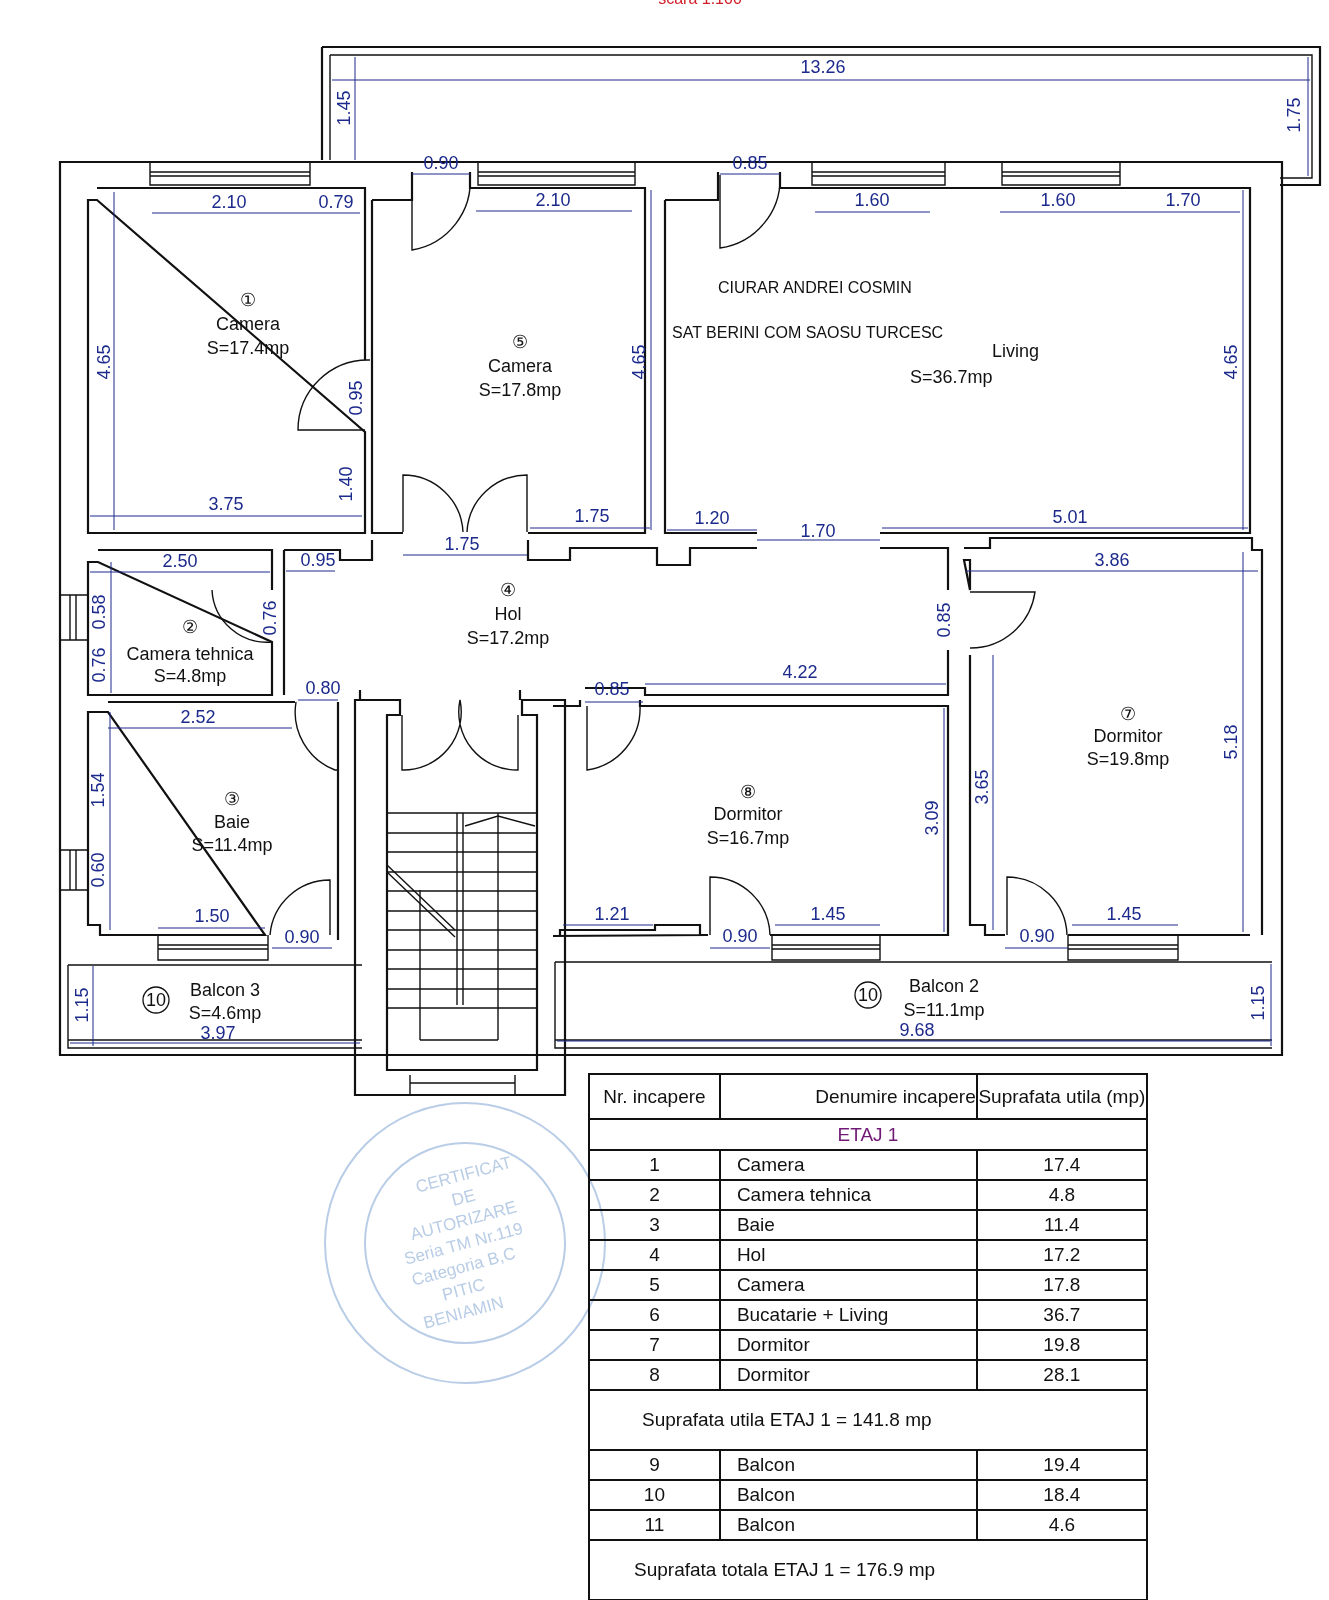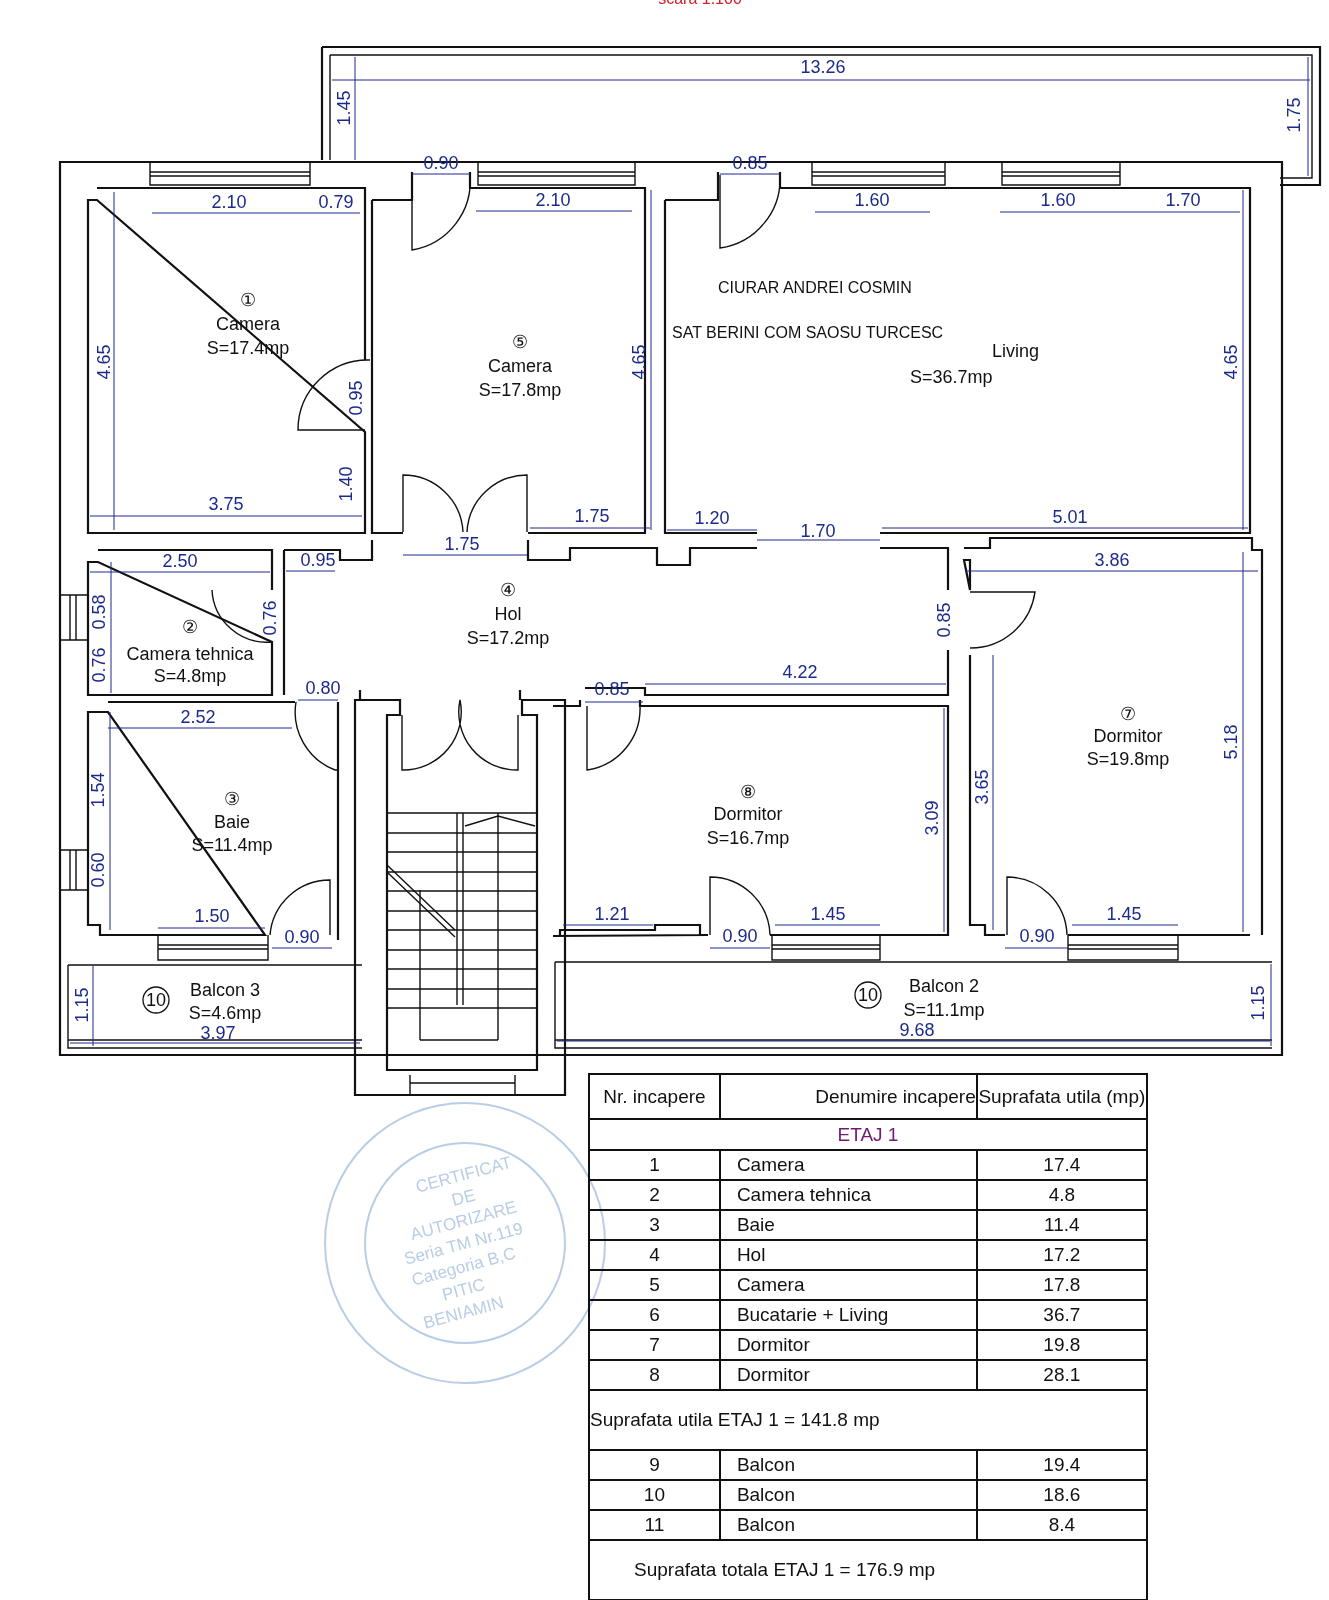--- a/index.html
+++ b/index.html
@@ -15,21 +15,21 @@
   .stamp { fill:none; stroke:#b9cde6; stroke-width:2; }
   .stamptxt { fill:#b9cde6; font-family:"Liberation Sans", sans-serif; font-size:17px; }
 
   #area-table { position:absolute; left:588px; top:1073px; width:560px; border-collapse:collapse; font-family:"Liberation Sans", sans-serif; font-size:19px; color:#111; }
   #area-table td, #area-table th { border:2px solid #111; padding:0; height:28px; font-weight:normal; }
   #area-table th { height:43px; line-height:18px; }
   #area-table .c-nr { width:130px; text-align:center;margin-left:11px; }
   #area-table .c-name { width:242px; text-align:left; padding-left:16px; }
   #area-table .c-area { width:170px; text-align:center; }
   #area-table .etaj { color:#701a75; text-align:center; height:29px; }
-  #area-table .summary { height:58px; text-align:left; }
+  #area-table .summary { height:58px; text-align:left; padding-left:52px; }
   #area-table .summary.total { height:58px; padding-left:44px; }
 </style>
 </head>
 <body>
 
 <svg id="plan" viewBox="0 0 1329 1600" xmlns="http://www.w3.org/2000/svg">
 
   <text x="700" y="4" text-anchor="middle" class="scale">scara 1:100</text>
 
   <g>
@@ -324,24 +324,24 @@
         <td colspan="3" class="summary">Suprafata utila ETAJ 1 = 141.8 mp</td>
       </tr>
   <tr>
         <td class="c-nr">9</td>
         <td class="c-name">Balcon</td>
         <td class="c-area">19.4</td>
       </tr>
   <tr>
         <td class="c-nr">10</td>
         <td class="c-name">Balcon</td>
-        <td class="c-area">18.6</td>
+        <td class="c-area">18.4</td>
       </tr>
   <tr>
         <td class="c-nr">11</td>
         <td class="c-name">Balcon</td>
-        <td class="c-area">8.4</td>
+        <td class="c-area">4.6</td>
       </tr>
   <tr>
         <td colspan="3" class="summary total">Suprafata totala ETAJ 1 = 176.9 mp</td>
       </tr>
 </tbody>
   </table>
 
 </body></html>

